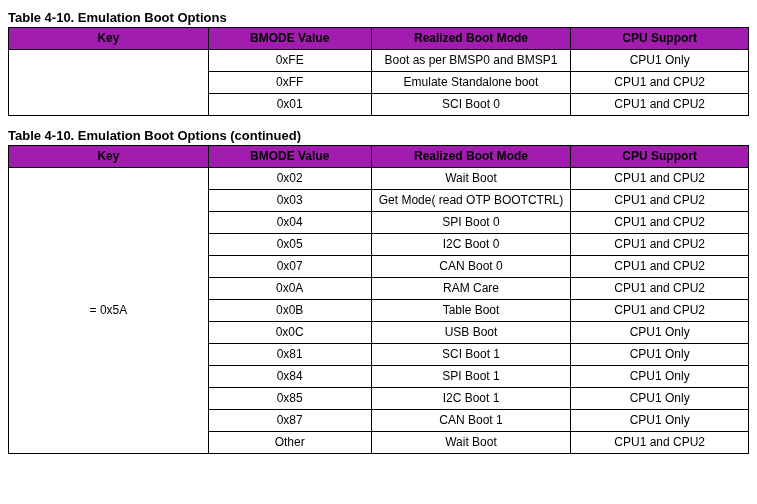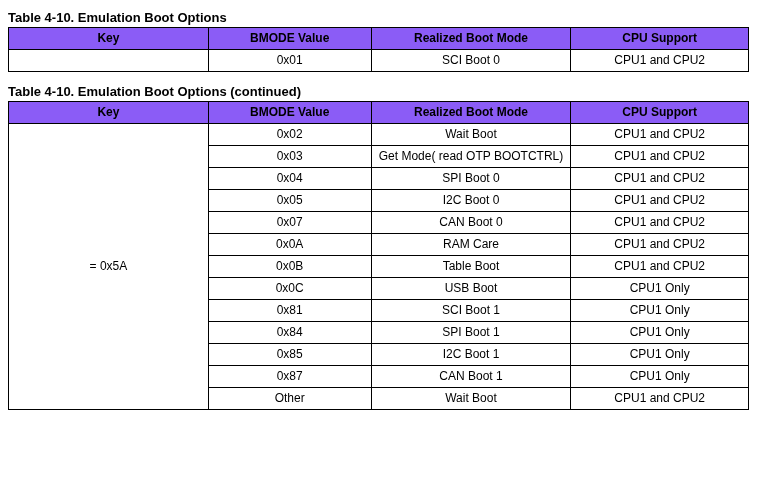--- a/index.html
+++ b/index.html
@@ -26,21 +26,21 @@
   }
   th, td {
     border: 1px solid #000;
     padding: 3px 4px;
     text-align: center;
     vertical-align: middle;
     font-size: 12px;
     line-height: 1.25;
   }
   th {
-    background: #8b5cf6;
+    background: #a21caf;
     font-weight: bold;
   }
   .key-col  { width: 27%; }
   .bmode-col{ width: 22%; }
   .mode-col { width: 27%; }
   .cpu-col  { width: 24%; }
   .no-border-top    { border-top: none; }
   .no-border-bottom { border-bottom: none; }
 </style>
 </head>
@@ -56,20 +56,32 @@
   </colgroup>
   <thead>
     <tr>
       <th>Key</th>
       <th>BMODE Value</th>
       <th>Realized Boot Mode</th>
       <th>CPU Support</th>
     </tr>
   </thead>
   <tbody>
+    <tr>
+      <td class="no-border-bottom"></td>
+      <td>0xFE</td>
+      <td>Boot as per BMSP0 and BMSP1</td>
+      <td>CPU1 Only</td>
+    </tr>
+    <tr>
+      <td class="no-border-top no-border-bottom"></td>
+      <td>0xFF</td>
+      <td>Emulate Standalone boot</td>
+      <td>CPU1 and CPU2</td>
+    </tr>
     <tr>
       <td class="no-border-top"></td>
       <td>0x01</td>
       <td>SCI Boot 0</td>
       <td>CPU1 and CPU2</td>
     </tr>
   </tbody>
 </table>
 
 <div class="caption">Table 4-10. Emulation Boot Options (continued)</div>

